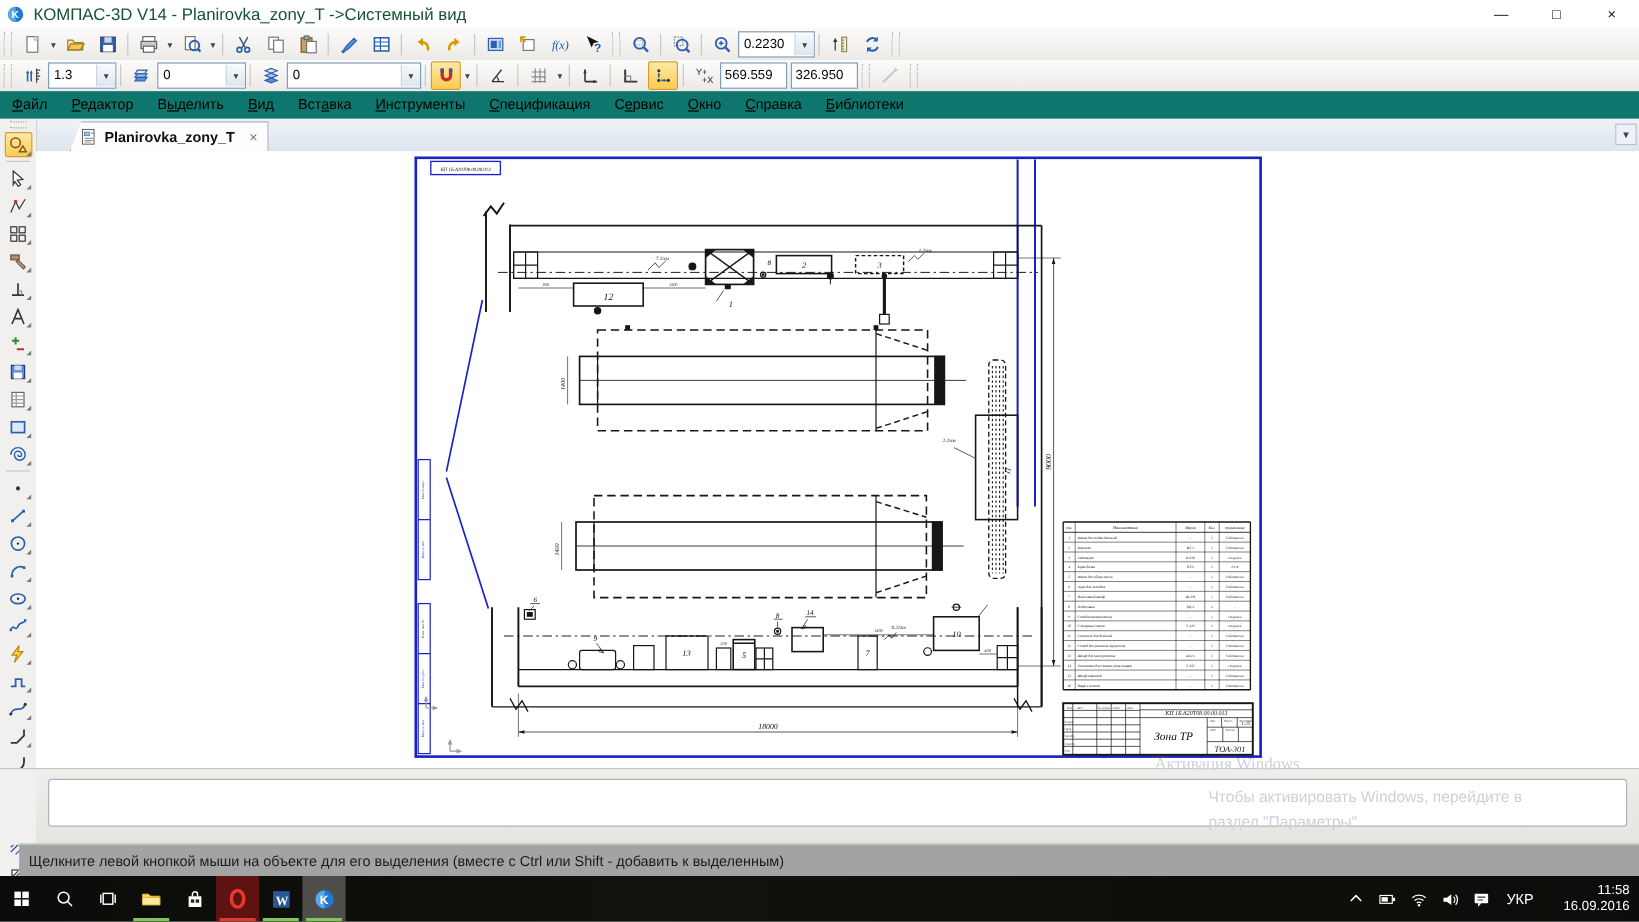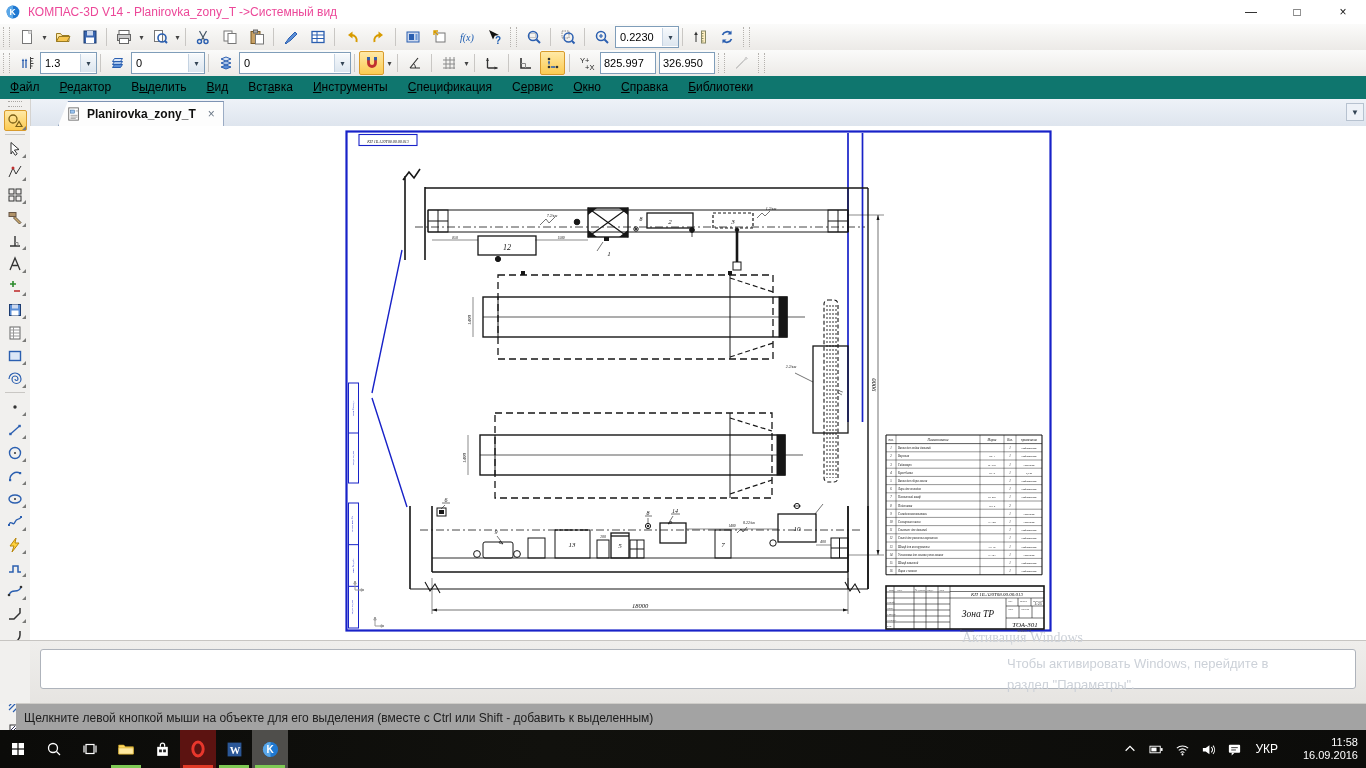--- a/index.html
+++ b/index.html
@@ -2,21 +2,21 @@
 <html><head>
 <meta charset="utf-8">
 <style>
   html,body{margin:0;padding:0;background:#000;}
   #app{position:relative;width:1366px;height:768px;overflow:hidden;
        font-family:"Liberation Sans",sans-serif;background:#f2f1ef;}
   
   .titlebar{position:absolute;left:0;top:0;width:1366px;height:24px;background:#fff;
     display:flex;align-items:center;border-bottom:1px solid #e3e2e0;}
   .titlebar .appico{margin-left:5px;width:17px;height:17px;}
-  .titlebar .ttl{margin-left:6px;font-size:12px;color:#ec4899;}
+  .titlebar .ttl{margin-left:6px;font-size:14px;color:#14532d;}
   .winbtns{margin-left:auto;display:flex;height:24px;}
   .winbtn{width:46px;height:24px;display:flex;align-items:center;justify-content:center;
     font-size:12px;color:#111;}
   
   .trow{position:absolute;left:0;width:1366px;background:linear-gradient(#fbfbfa,#eceae7);
     border-bottom:1px solid #d8d6d3;display:flex;align-items:center;}
   #trow1{top:24px;height:26px;}
   #trow2{top:50px;height:26px;}
   .tb-btn{width:23px;height:22px;margin:0 1px;display:flex;align-items:center;justify-content:center;border:1px solid transparent;border-radius:2px;flex:0 0 auto;}
   .tb-btn.on{background:linear-gradient(#ffe9a6,#fccb52);border-color:#d89b2d;}
@@ -339,21 +339,21 @@
         </svg>
       </div>
     <div class="tsep"></div>
     <div class="tb-btn">
         <svg viewBox="0 0 16 16" width="16" height="16">
           <text x="1" y="7.5" font-size="7.5" fill="#222" font-family="Liberation Sans,sans-serif">Y+</text>
           <text x="6" y="14.5" font-size="7.5" fill="#222" font-family="Liberation Sans,sans-serif">+X</text>
         </svg>
       </div>
     <div class="field" style="width:48px">
-      <span>825.997</span>
+      <span>569.559</span>
     </div>
     <div class="field" style="width:48px;margin-left:3px">
       <span>326.950</span>
     </div>
     <div class="grip"></div>
     <div class="tb-btn dis">
         <svg viewBox="0 0 16 16" width="16" height="16">
           <path d="M2.5 13.5l7-7 2.5-4.5 1.5 1.5-4.5 2.5-7 7z" fill="#bbb" stroke="#999"></path>
         </svg>
       </div>

